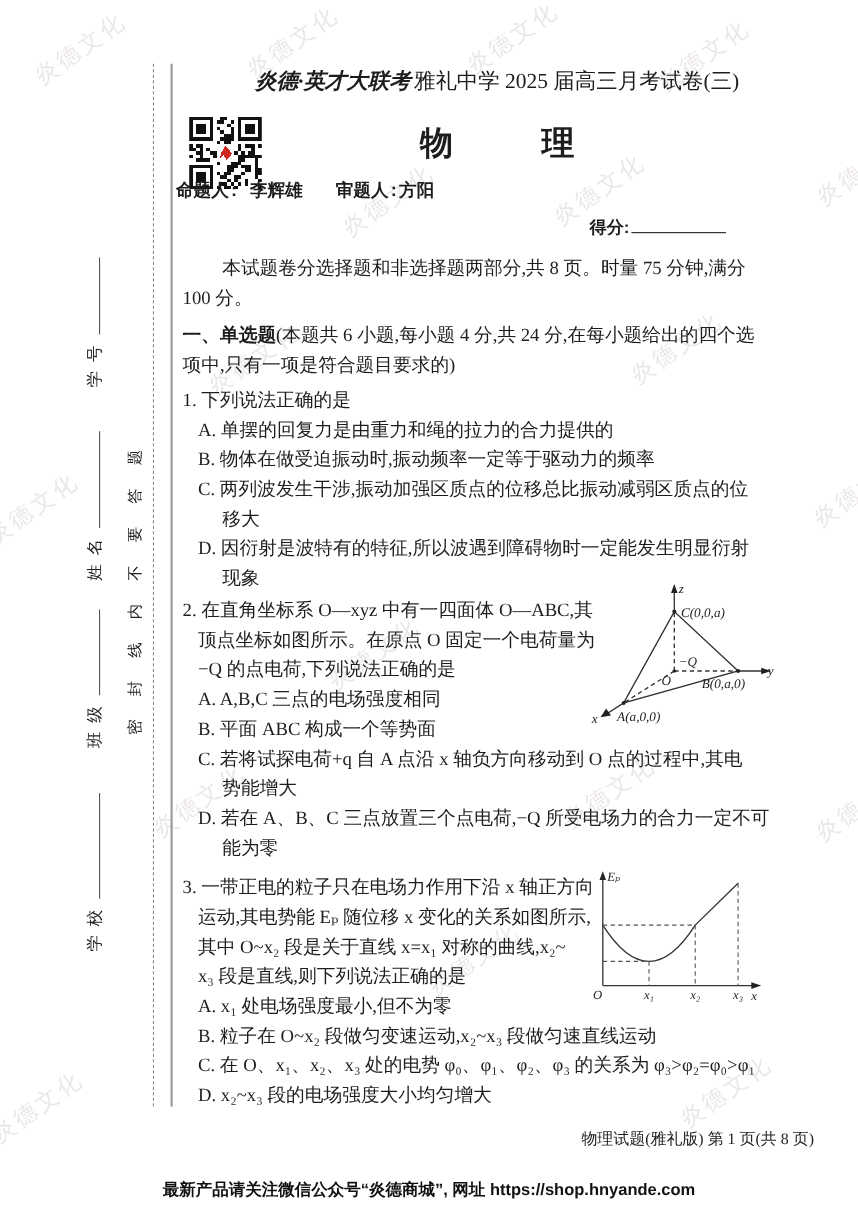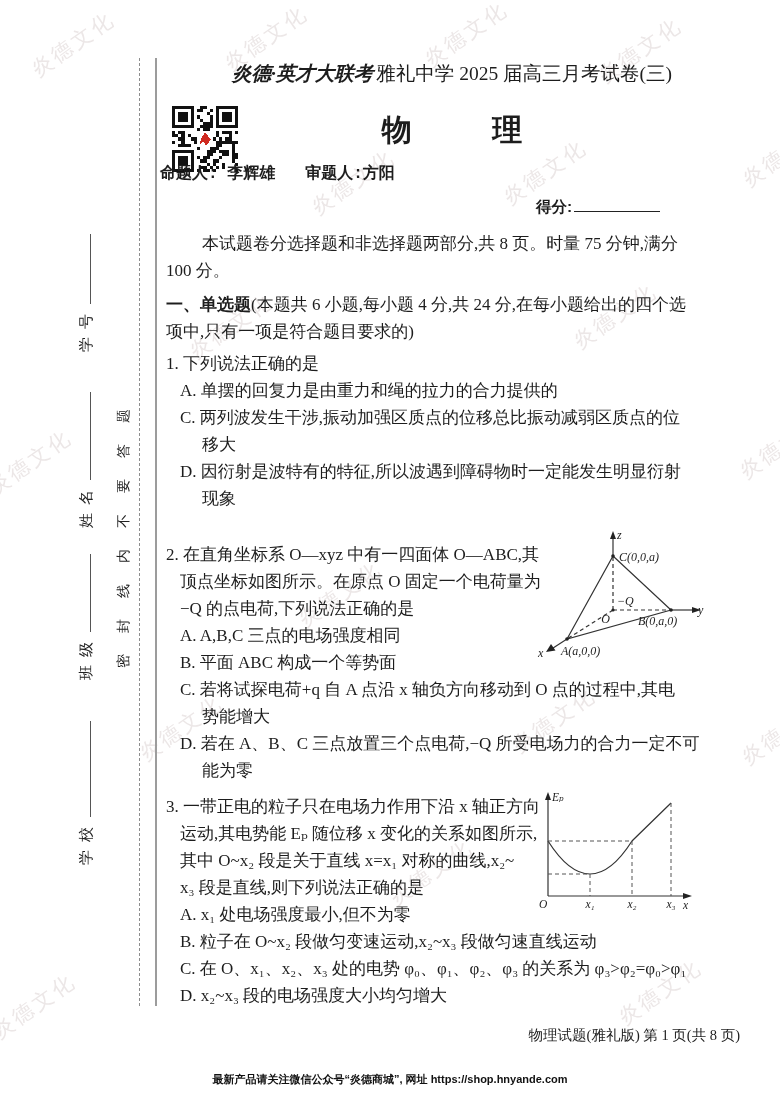--- a/index.html
+++ b/index.html
@@ -41,21 +41,21 @@
   .block{position:absolute;left:166px;}
   .ln{height:27px;line-height:27px;font-size:17px;white-space:nowrap;}
   .i1{margin-left:14px;}
   .i2{margin-left:36px;}
   .sec-title{font-weight:bold;font-family:Liberation Serif, serif;}
 
   .fig{position:absolute;}
   .fig text{font-family:"Liberation Serif","DejaVu Serif",serif;}
 
   .footer{position:absolute;left:120px;top:1026px;width:620px;text-align:right;font-size:14.5px;}
-  .promo{position:absolute;left:0;top:1072px;width:780px;text-align:center;font-size:11px;
+  .promo{position:absolute;left:0;top:1072px;width:780px;text-align:center;font-size:15px;
          font-weight:bold;font-family:"Liberation Sans","DejaVu Sans",sans-serif;color:#111;}
 </style>
 </head>
 <body>
 
 <div class="page">
 
   <span class="wm" style="left: 25px; top: 30px; color: rgb(236, 231, 231);">炎德文化</span>
   <span class="wm" style="left: 218px; top: 24px; color: rgb(236, 231, 231);">炎德文化</span>
   <span class="wm" style="left: 418px; top: 20px; color: rgb(236, 231, 231);">炎德文化</span>
@@ -226,20 +226,21 @@
   <div class="block" style="top:291px">
     <div class="ln">
       <span class="sec-title">一、单选题</span><span>(本题共 6 小题,每小题 4 分,共 24 分,在每小题给出的四个选</span>
     </div>
     <div class="ln">项中,只有一项是符合题目要求的)</div>
   </div>
 
   <div class="block" style="top:350px">
     <div class="ln">1. 下列说法正确的是</div>
     <div class="ln i1">A. 单摆的回复力是由重力和绳的拉力的合力提供的</div>
+    <div class="ln i1">B. 物体在做受迫振动时,振动频率一定等于驱动力的频率</div>
     <div class="ln i1">C. 两列波发生干涉,振动加强区质点的位移总比振动减弱区质点的位</div>
     <div class="ln i2">移大</div>
     <div class="ln i1">D. 因衍射是波特有的特征,所以波遇到障碍物时一定能发生明显衍射</div>
     <div class="ln i2">现象</div>
   </div>
 
   <div class="block" style="top:541px">
     <div class="ln">2. 在直角坐标系 O—xyz 中有一四面体 O—ABC,其</div>
     <div class="ln i1">顶点坐标如图所示。在原点 O 固定一个电荷量为</div>
     <div class="ln i1">−Q 的点电荷,下列说法正确的是</div>

